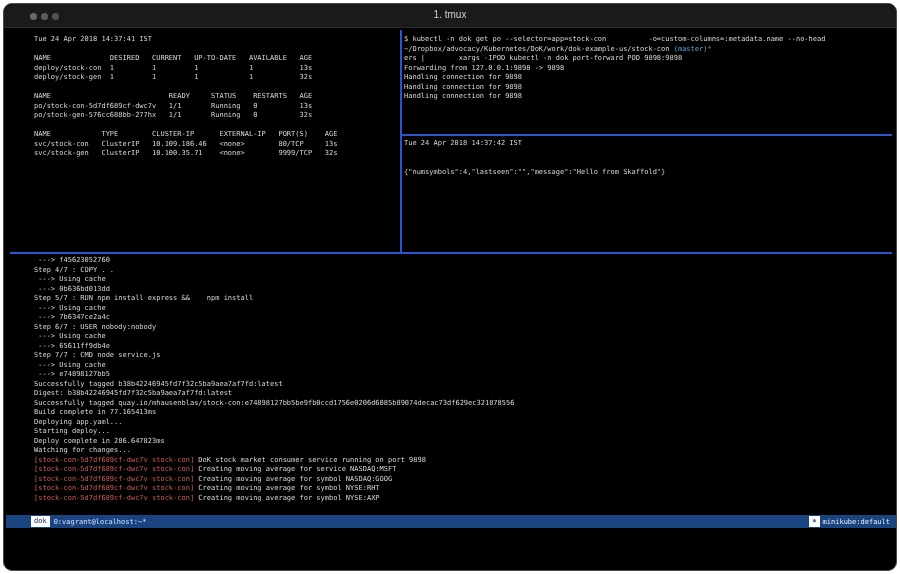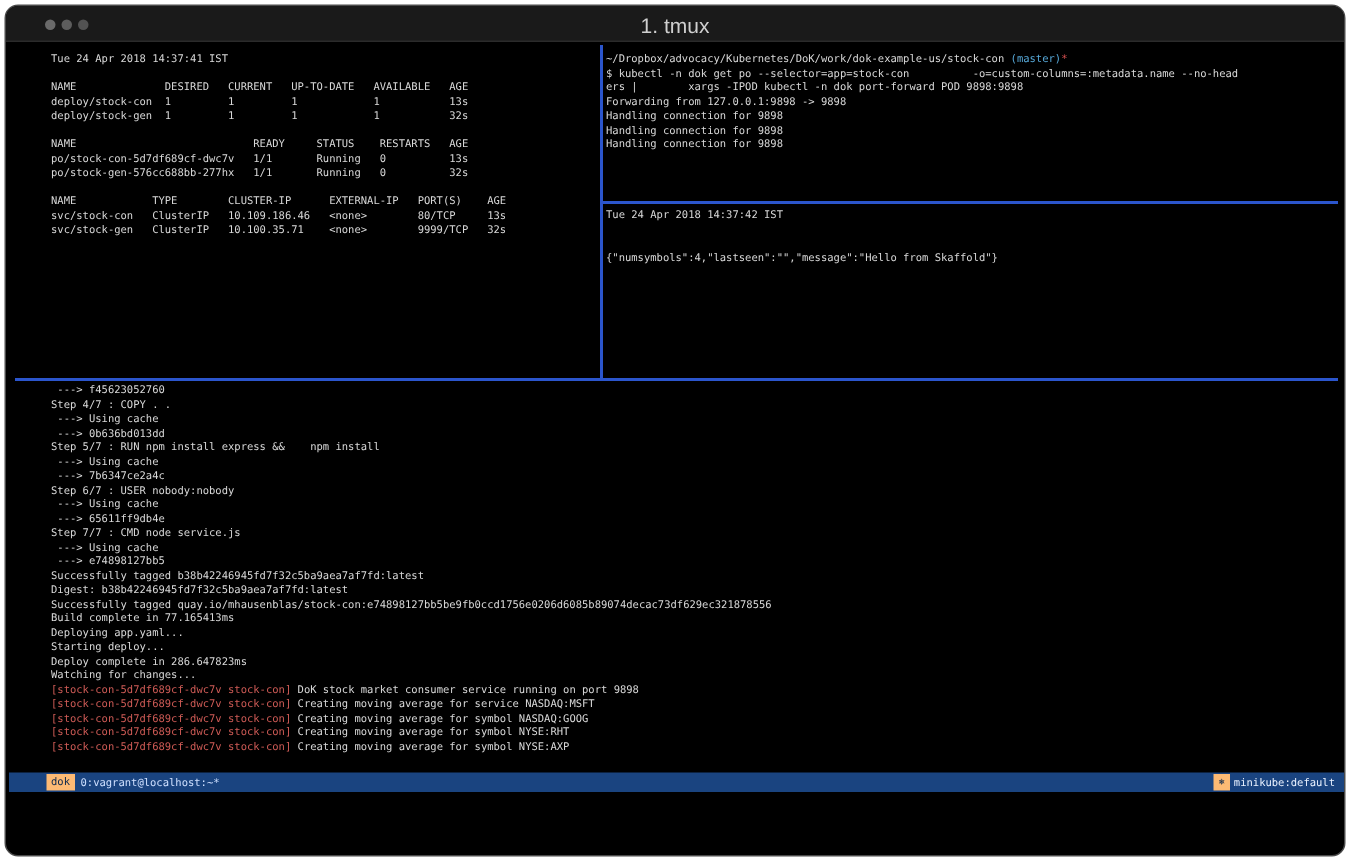--- a/index.html
+++ b/index.html
@@ -6,41 +6,41 @@
   html,body { width:900px; height:574px; background:#ffffff; overflow:hidden;
               font-family:"DejaVu Sans Mono", monospace; }
   .window { position:absolute; left:3px; top:3px; width:894px; height:568px;
             background:#000; border:1px solid #4a4a4a; border-radius:9px; overflow:hidden; }
   .titlebar { position:absolute; left:0; top:0; width:100%; height:24px;
               background:#1a1a1a; border-bottom:1px solid #2b2b2b; }
   .dots { position:absolute; left:26px; top:9px; display:flex; gap:4px; }
   .dot { width:7px; height:7px; border-radius:50%; display:inline-block; }
   .dot1 { background:#6a6a6a; } .dot2 { background:#5d5d5d; } .dot3 { background:#525252; }
   .title { position:absolute; left:0; top:5px; width:100%; text-align:center;
-           font-family:"Liberation Sans", sans-serif; font-size:14px; color:#cfcfcf; }
+           font-family:"Liberation Sans", sans-serif; font-size:10px; color:#cfcfcf; }
 
   .pane { position:absolute; color:#d8d8d8; font-size:7px; }
   .tline { white-space:pre; line-height:9.5px; height:9.5px; }
   .pane-tl  { left:30px;  top:31px;  width:360px; height:218px; }
   .pane-tru { left:400px; top:31px;  width:488px; height:97px; }
   .pane-trl { left:400px; top:135px; width:488px; height:110px; }
   .pane-b   { left:30px;  top:252px; width:858px; height:258px; }
 
   .c-branch { color:#56a8d8; }
   .c-dirty  { color:#e05252; }
   .c-red    { color:#cf5b56; }
 
   .vborder { position:absolute; left:396px; top:26px; width:2px; height:222px; background:#2b55cc; }
   .hborder-right { position:absolute; left:397px; top:130px; width:491px; height:2px; background:#2b55cc; }
   .hborder-full  { position:absolute; left:6px;  top:248px; width:882px; height:2px; background:#2b55cc; }
 
   .statusbar { position:absolute; left:2px; top:511px; width:890px; height:13px;
                background:#1a4480; display:flex; align-items:center; font-size:7px;
                padding-left:25px; padding-right:6px; }
-  .chip { background:#fdba74; color:#09264d; padding:0 3px; line-height:11px; height:11px;
+  .chip { background:#ffffff; color:#09264d; padding:0 3px; line-height:11px; height:11px;
           display:inline-block; }
   .winlabel { color:#cfe0ff; margin-left:4px; white-space:pre; }
   .right { margin-left:auto; display:flex; align-items:center; gap:3px; }
   .kubectx { color:#eaf2ff; white-space:pre; }
 </style>
 </head>
 <body>
 
 <div class="window">
 
@@ -62,22 +62,22 @@
       <div class="tline"> </div>
       <div class="tline"><span>NAME                            READY     STATUS    RESTARTS   AGE</span></div>
       <div class="tline"><span>po/stock-con-5d7df689cf-dwc7v   1/1       Running   0          13s</span></div>
       <div class="tline"><span>po/stock-gen-576cc688bb-277hx   1/1       Running   0          32s</span></div>
       <div class="tline"> </div>
       <div class="tline"><span>NAME            TYPE        CLUSTER-IP      EXTERNAL-IP   PORT(S)    AGE</span></div>
       <div class="tline"><span>svc/stock-con   ClusterIP   10.109.186.46   &lt;none&gt;        80/TCP     13s</span></div>
       <div class="tline"><span>svc/stock-gen   ClusterIP   10.100.35.71    &lt;none&gt;        9999/TCP   32s</span></div>
     </div>
   <div class="pane pane-tru">
+      <div class="tline"><span>$ kubectl -n dok get po --selector=app=stock-con          -o=custom-columns=:metadata.name --no-head</span></div>
       <div class="tline"><span>~/Dropbox/advocacy/Kubernetes/DoK/work/dok-example-us/stock-con </span><span class="c-branch">(master)</span><span class="c-dirty">*</span></div>
-      <div class="tline"><span>$ kubectl -n dok get po --selector=app=stock-con          -o=custom-columns=:metadata.name --no-head</span></div>
       <div class="tline"><span>ers |        xargs -IPOD kubectl -n dok port-forward POD 9898:9898</span></div>
       <div class="tline"><span>Forwarding from 127.0.0.1:9898 -&gt; 9898</span></div>
       <div class="tline"><span>Handling connection for 9898</span></div>
       <div class="tline"><span>Handling connection for 9898</span></div>
       <div class="tline"><span>Handling connection for 9898</span></div>
     </div>
   <div class="pane pane-trl">
       <div class="tline"><span>Tue 24 Apr 2018 14:37:42 IST</span></div>
       <div class="tline"> </div>
       <div class="tline"> </div>

